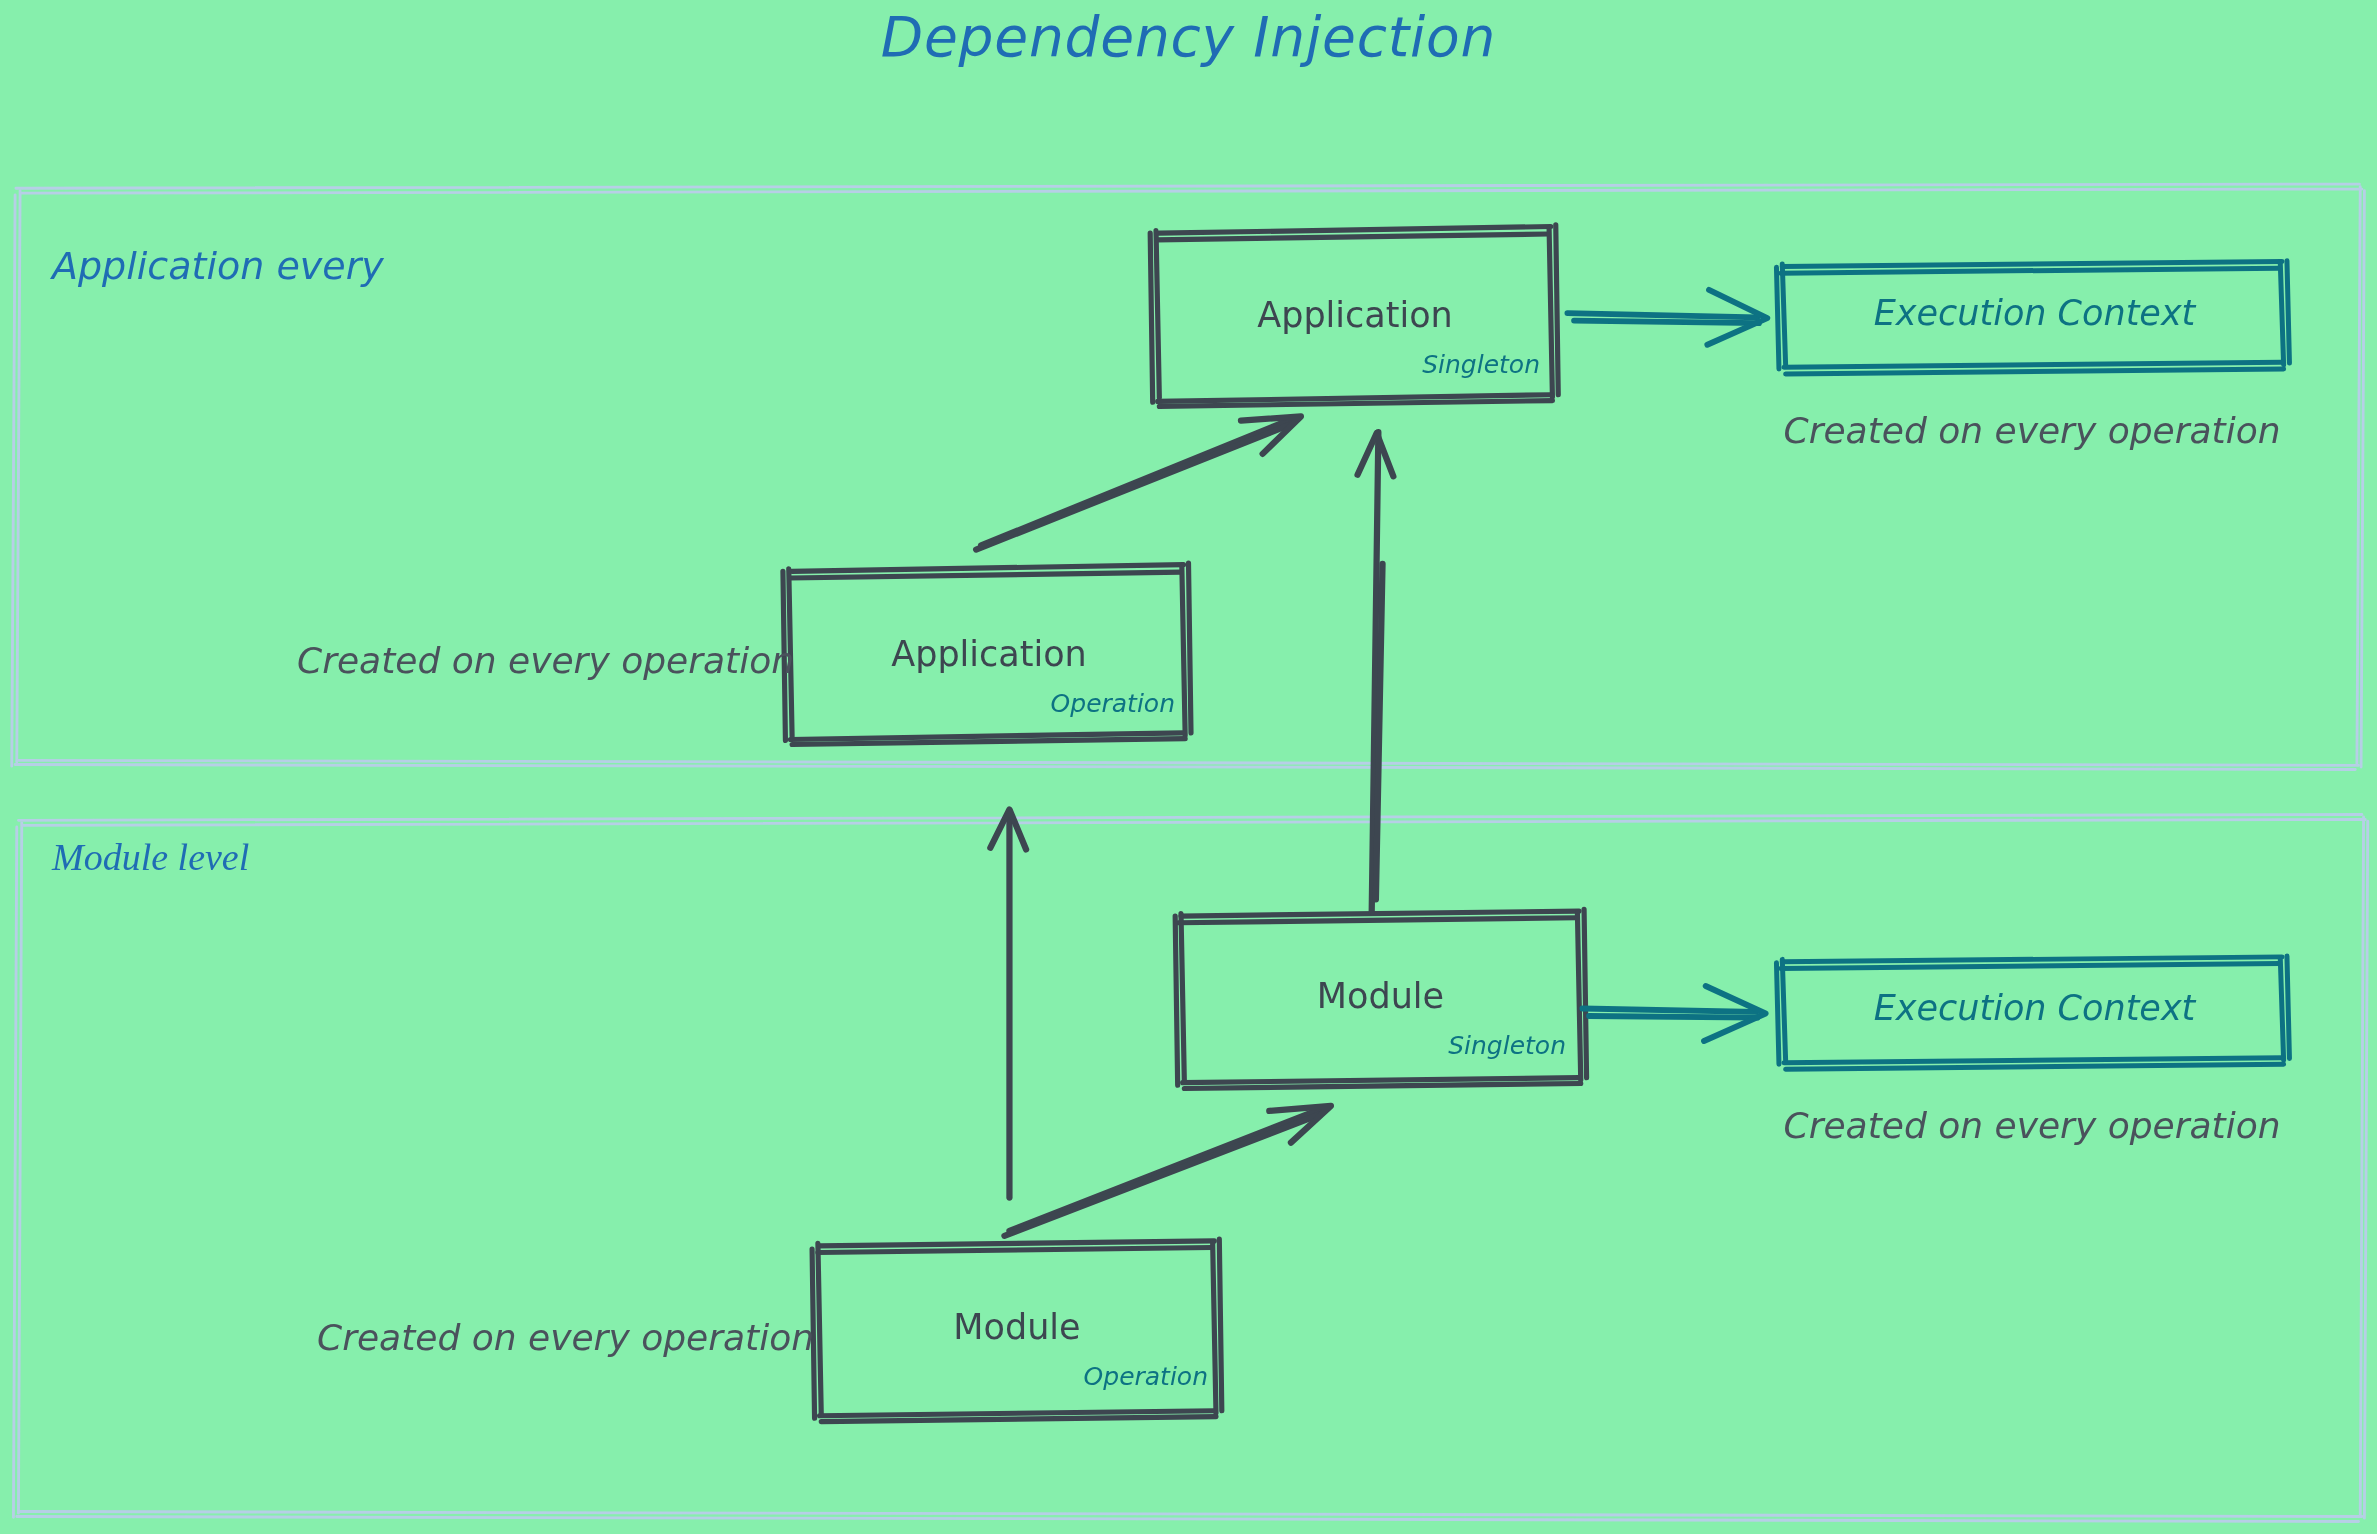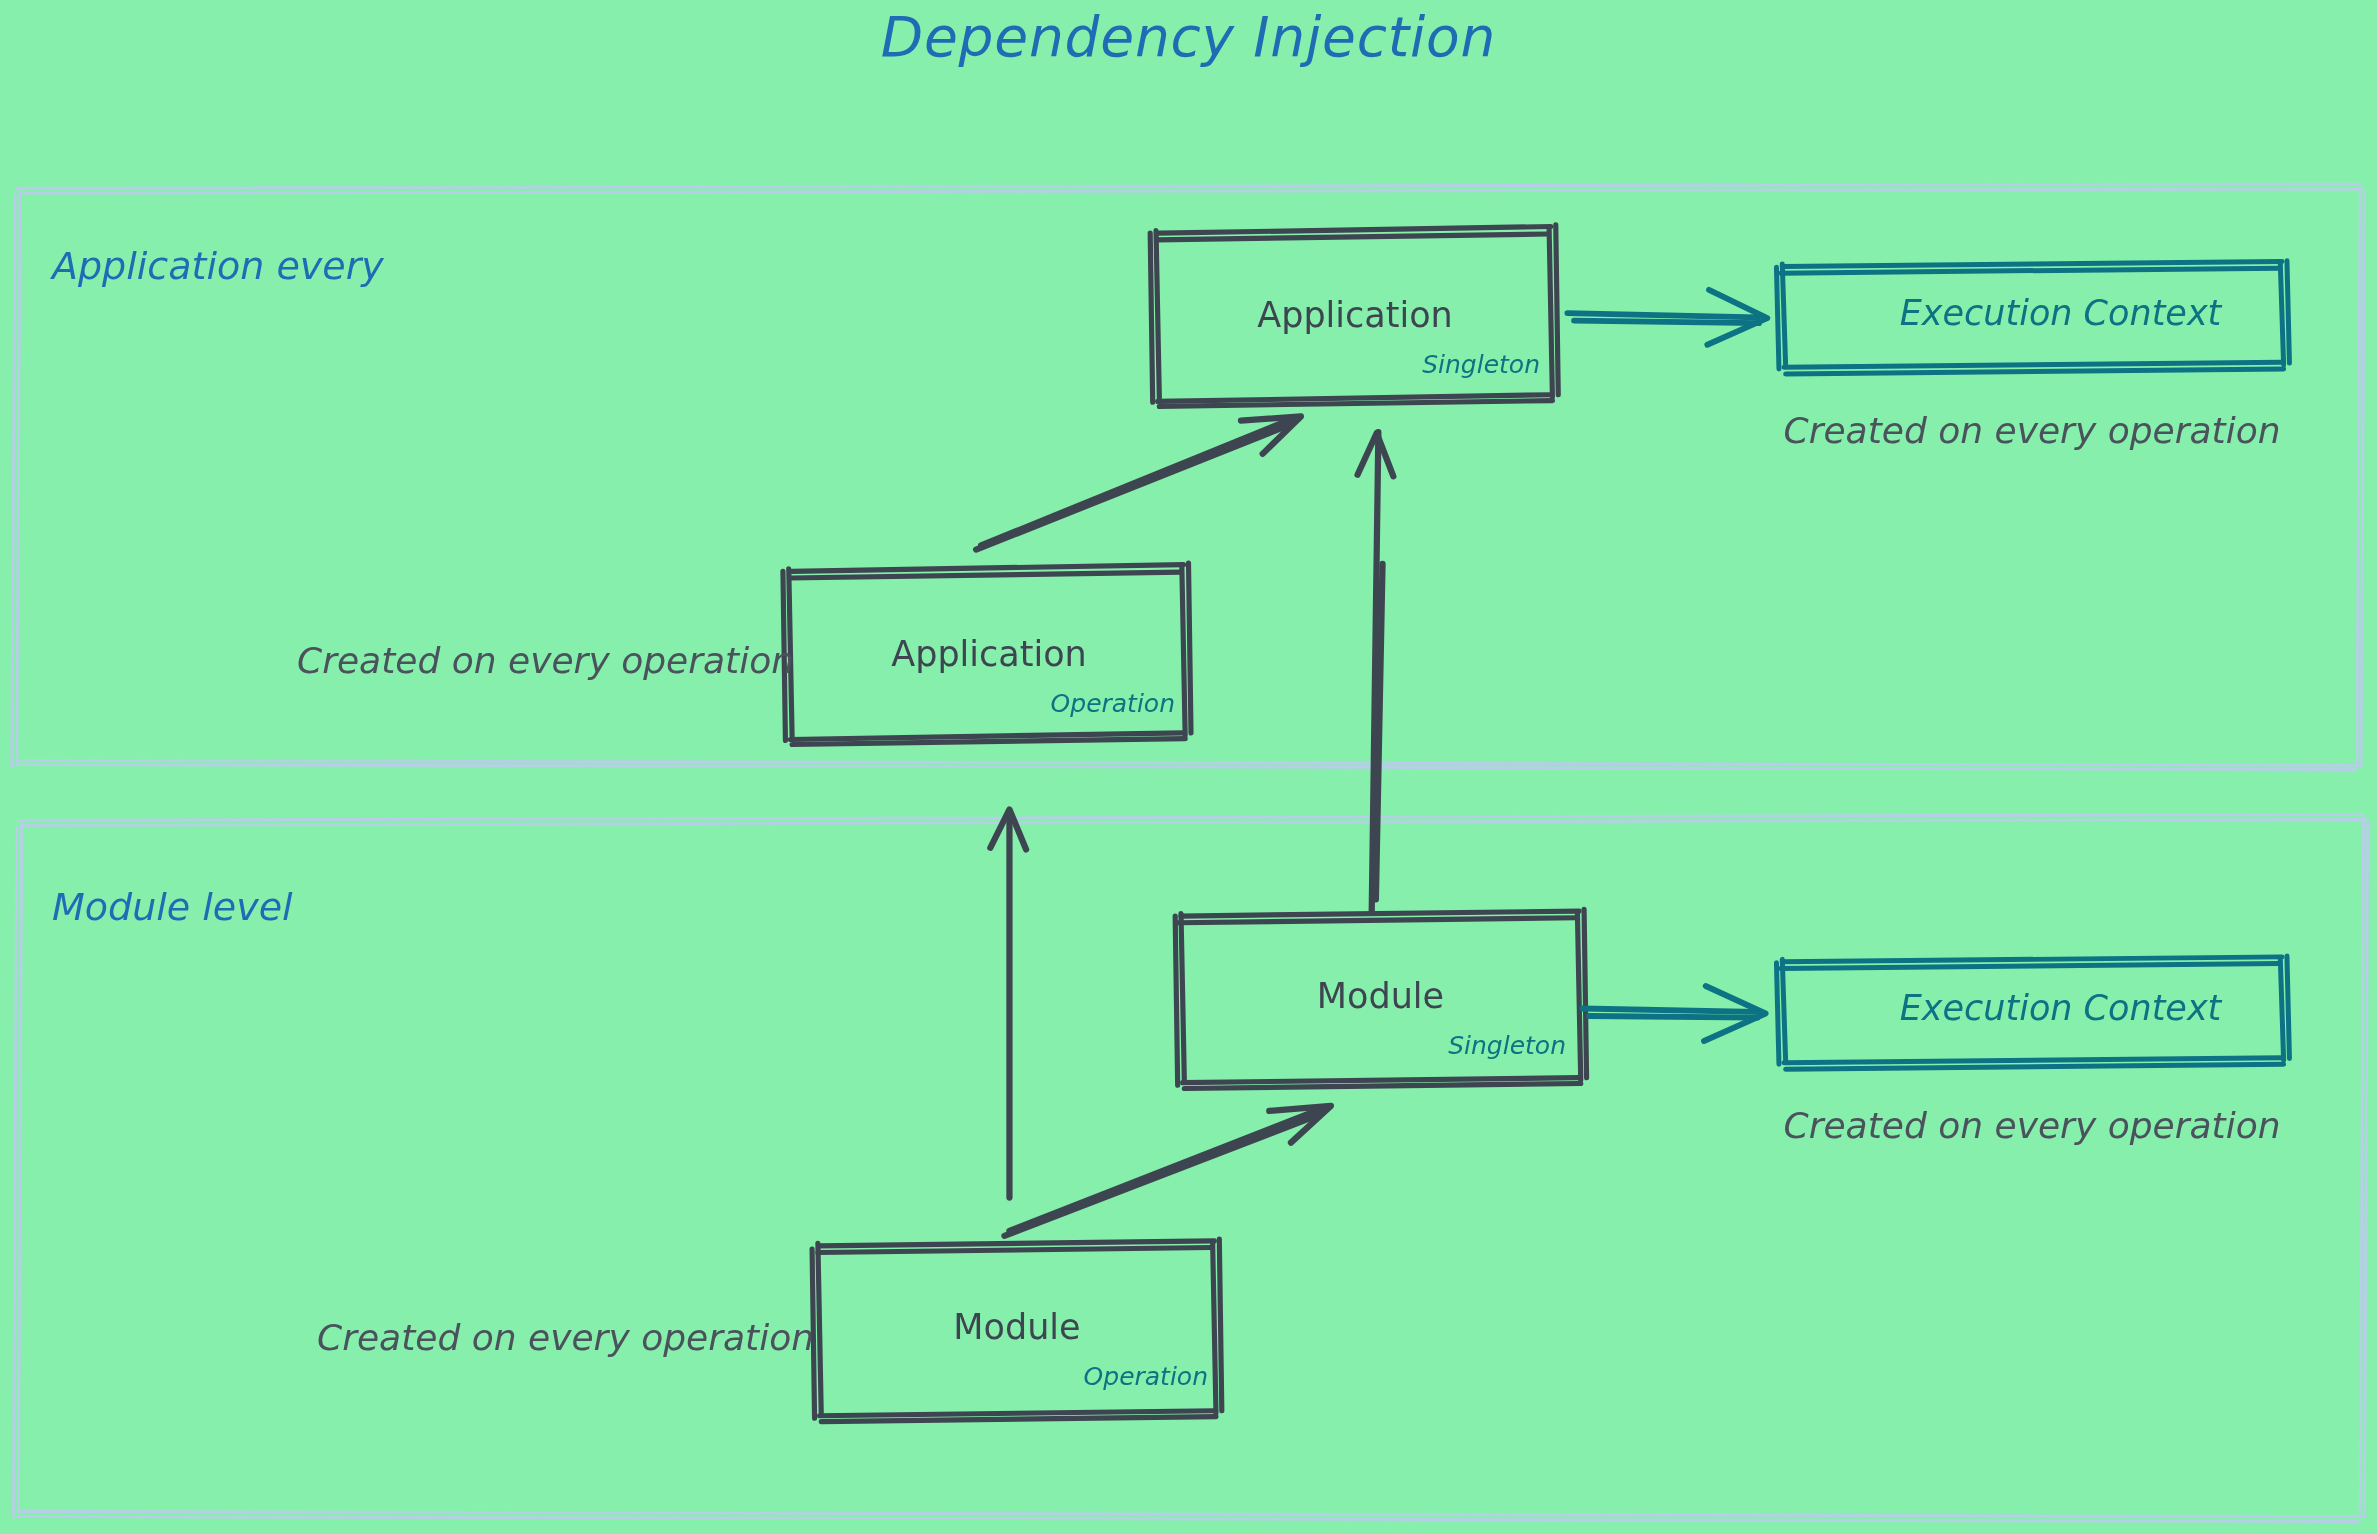--- a/index.html
+++ b/index.html
@@ -54,21 +54,20 @@
   }
   .box-scope {
     font-size: 25px;
     color: #0d7283;
     font-style: italic;
   }
   .ec-title {
     font-size: 35px;
     color: #0d7283;
     font-style: italic;
-    padding-left: 26px;
   }
   .caption {
     font-size: 36px;
     color: #4a525c;
     font-style: italic;
   }
   .ctr { text-align: center; }
 </style>
 </head>
 <body>
@@ -200,21 +199,21 @@
       <path d="M 1189 1018 L 1212 972 L 1232 1020"></path>
     </g>
 
   </svg>
 
   <div class="txt title ctr" style="left:0; top:10px; width:2377px;">Dependency Injection</div>
 
 
   <div class="txt level-label" style="left:52px; top:247px;">Application every</div>
 
-  <div class="txt level-label" style="left:52px; top:888px;">Module level</div>
+  <div class="txt level-label" style="left:52px; top:838px;font-family:Liberation Serif, serif;">Module level</div>
 
   <div class="txt box-title ctr" style="left:1156px; top:298px; width:398px;">Application</div>
   <div class="txt box-scope" style="left:1373px; top:352px; width:167px; text-align:right;">Singleton</div>
 
   <div class="txt box-title ctr" style="left:790px; top:637px; width:398px;">Application</div>
   <div class="txt box-scope" style="left:1000px; top:691px; width:175px; text-align:right;">Operation</div>
 
   <div class="txt box-title ctr" style="left:1179px; top:979px; width:403px;">Module</div>
   <div class="txt box-scope" style="left:1399px; top:1033px; width:167px; text-align:right;">Singleton</div>
 

